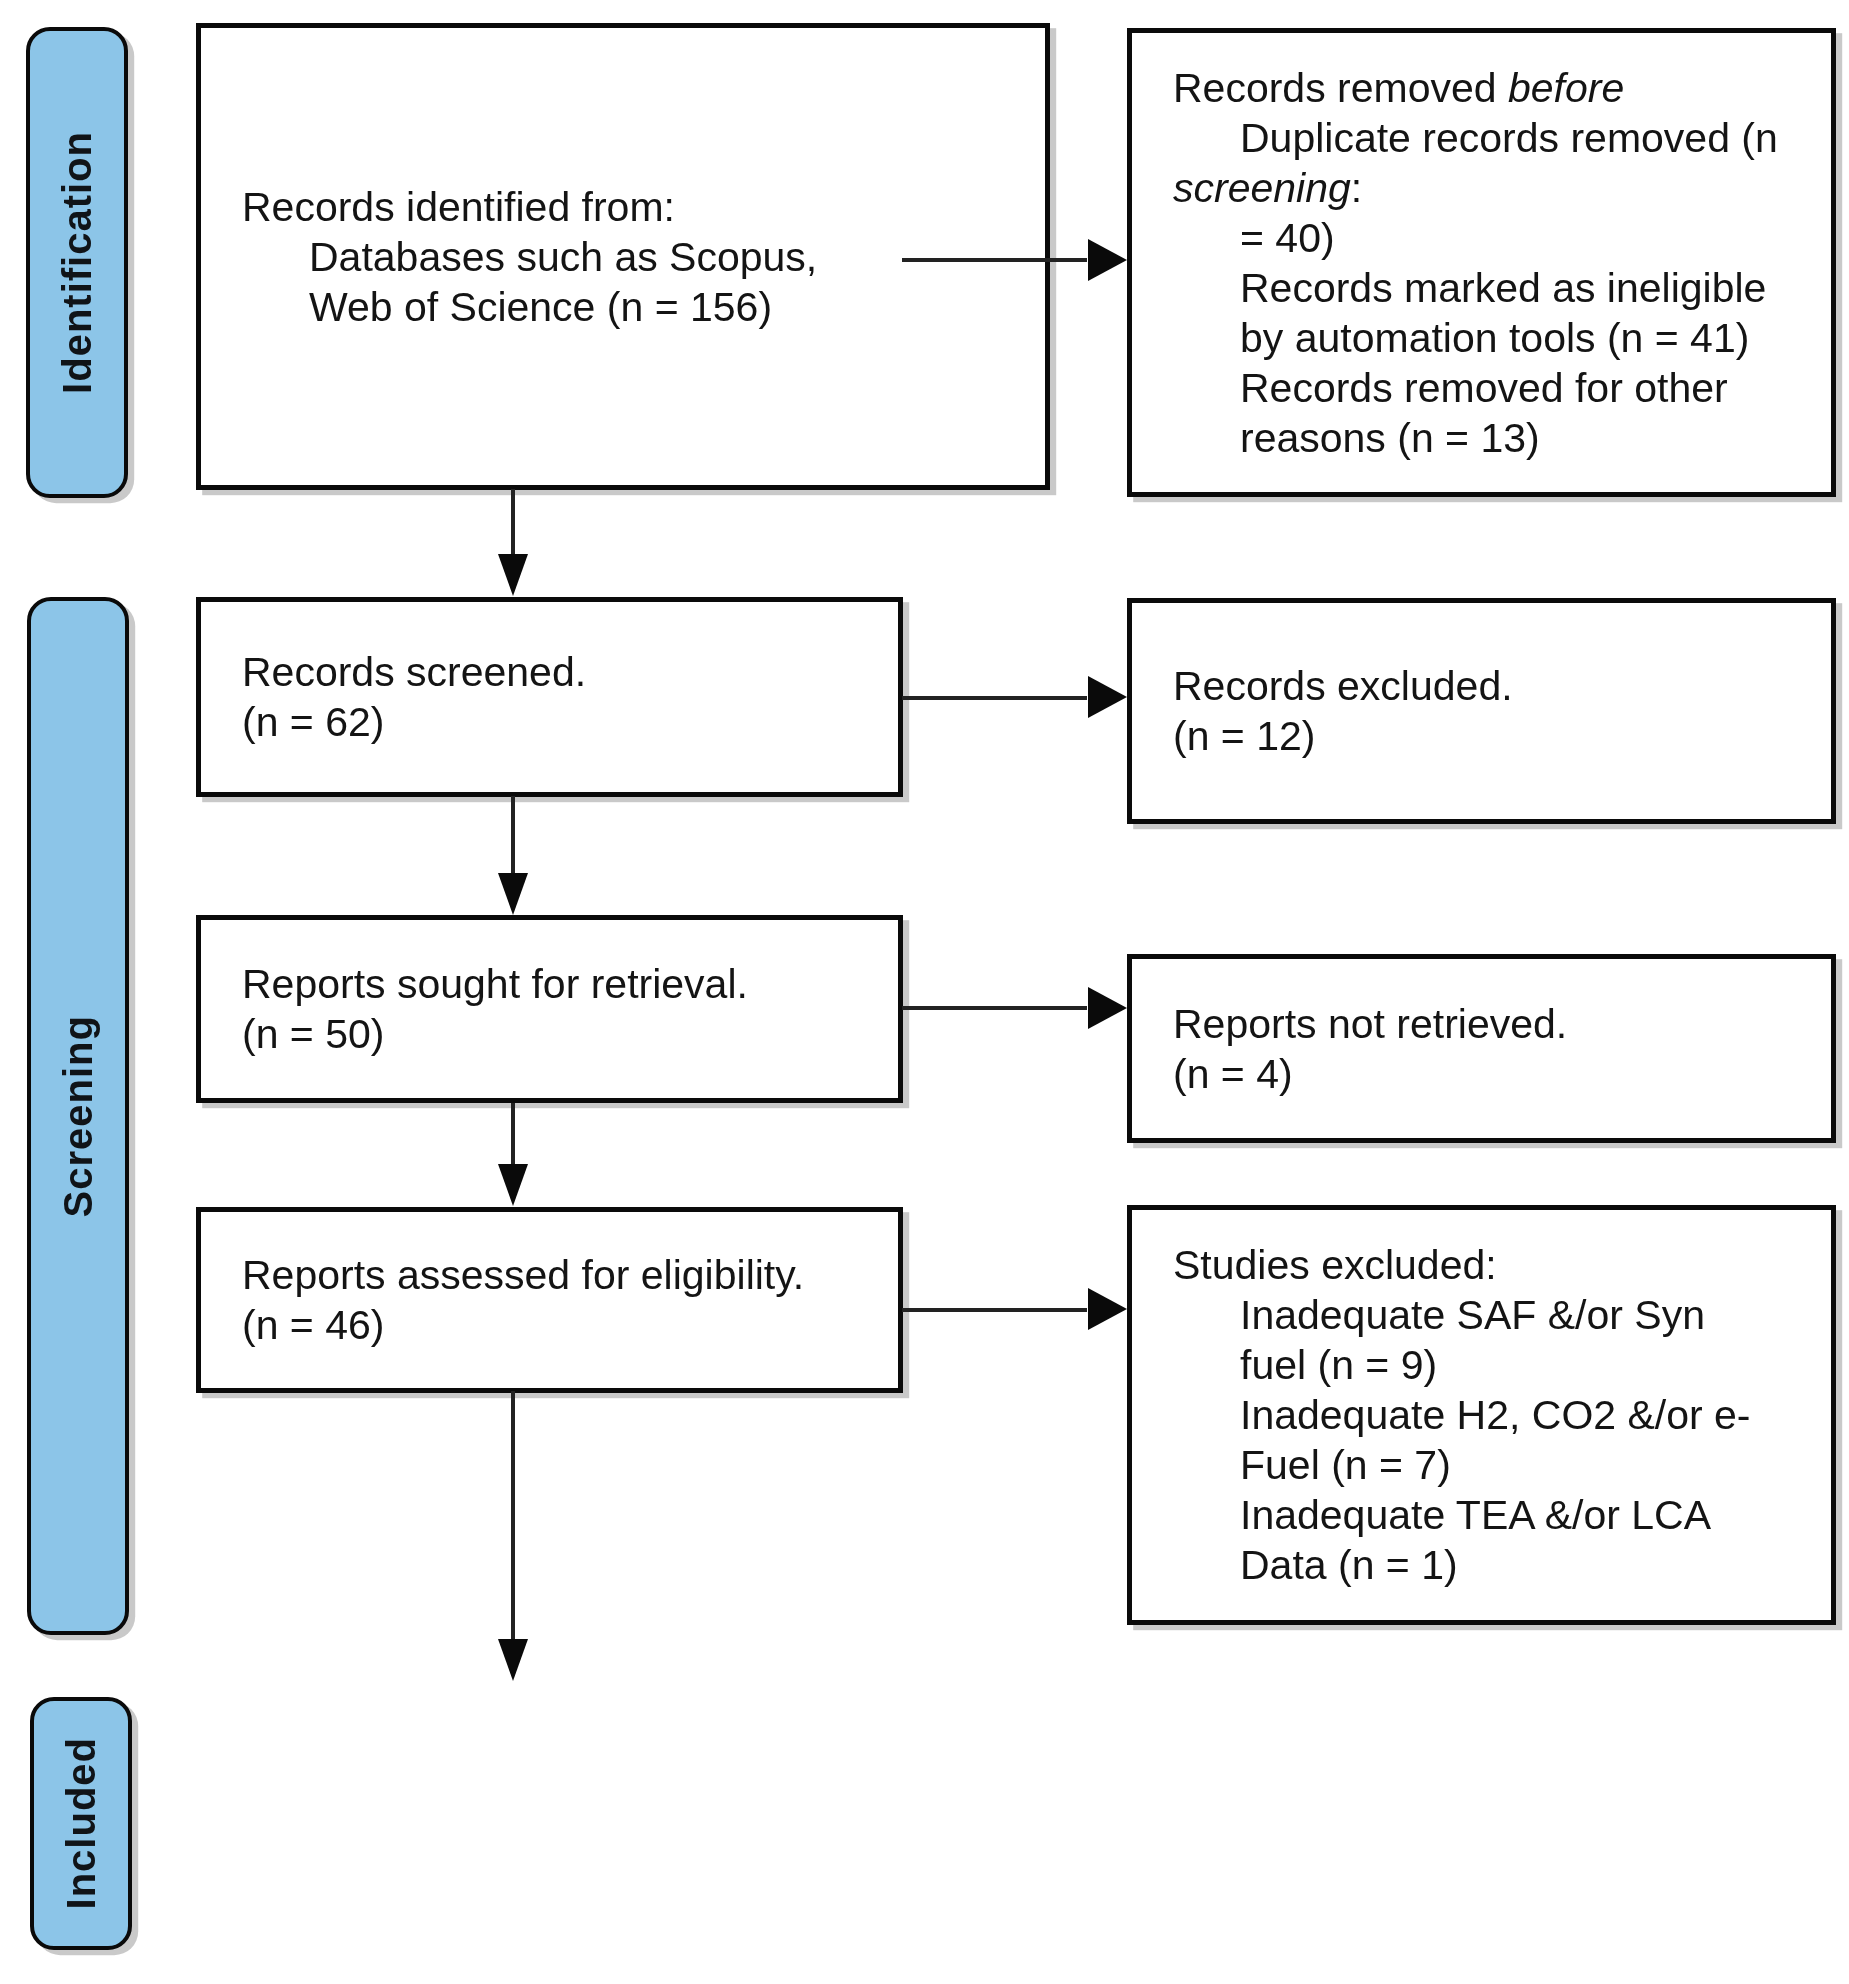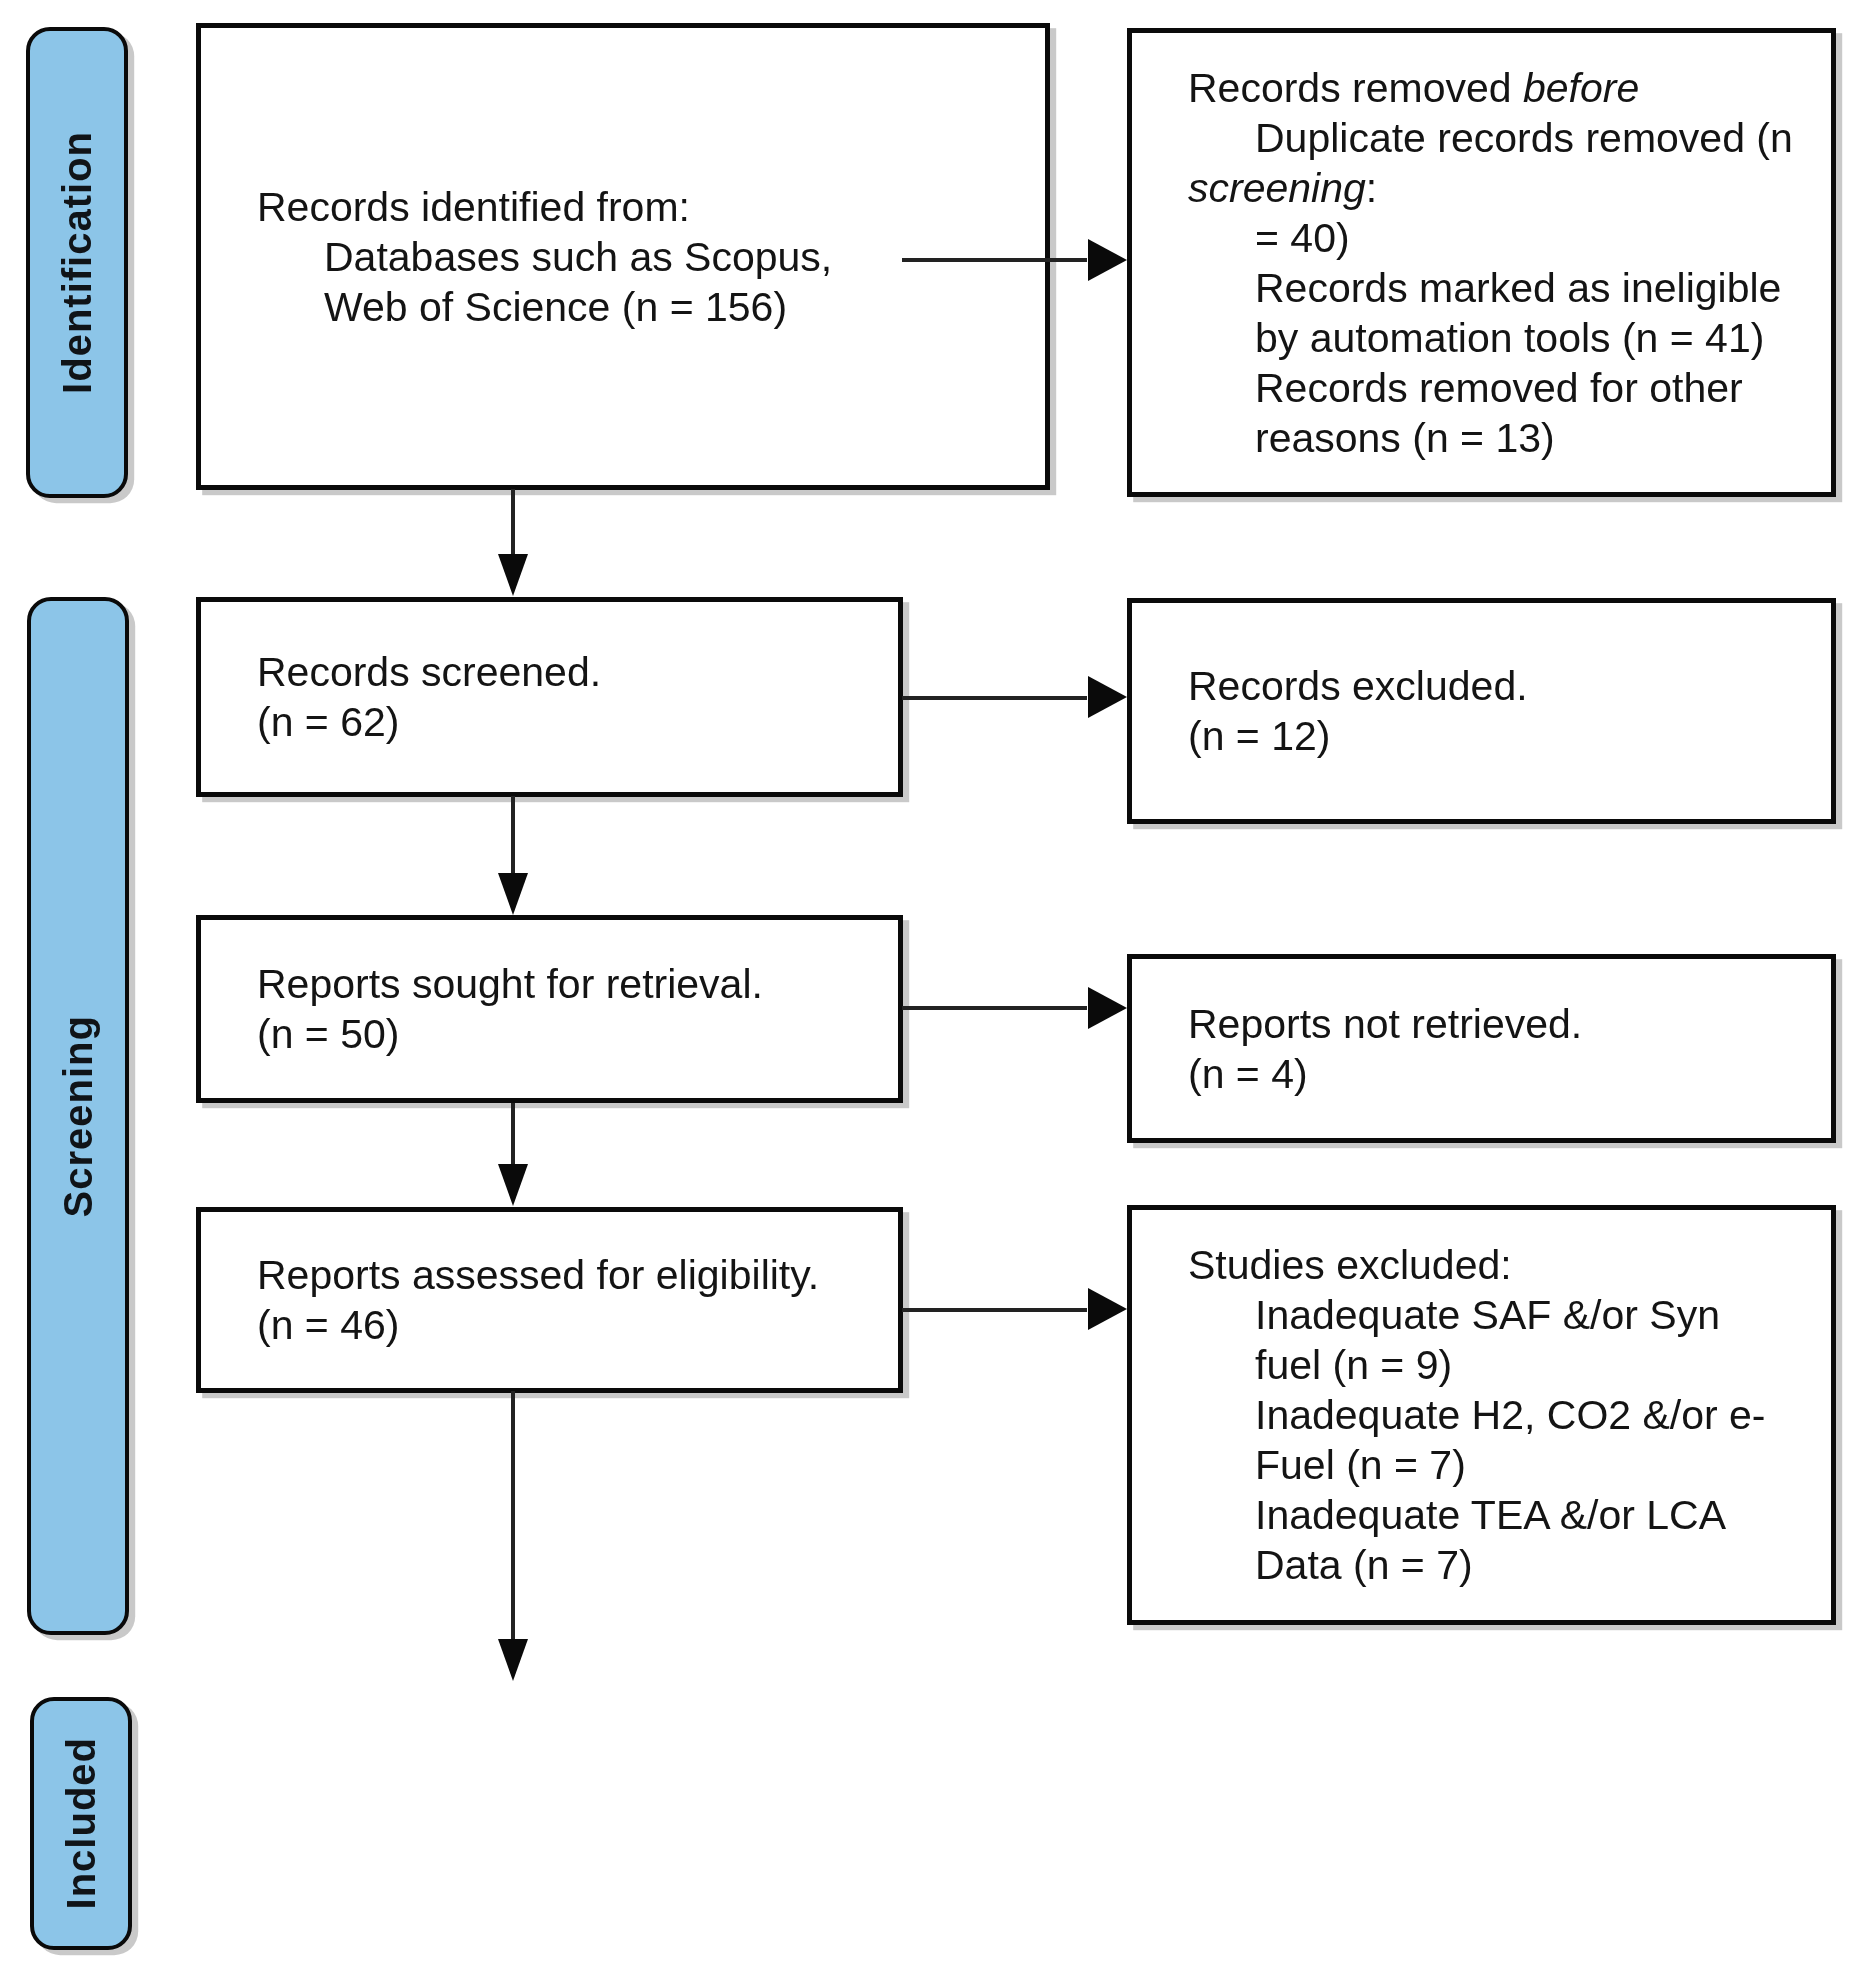--- a/index.html
+++ b/index.html
@@ -33,21 +33,21 @@
   
   .box {
     position:absolute;
     background:#ffffff;
     border:5.7px solid var(--stroke,#0a0a0a);
     box-shadow:6.2px 5.2px 0 var(--shadow,#c9c9c9);
     display:flex; align-items:center;
     box-sizing:border-box;
   }
   .box-text {
-    padding:0 31px 0 56px;
+    padding:0 31px 0 41px;
     font-size:41px;
     line-height:50px;
     width:100%;
   }
   .line { white-space:nowrap; }
   .indent { margin-left:67px; }
   i { font-style:italic; }
   
   .vline { position:absolute; width:4.1px; background:#222222; }
   .vhead {
@@ -136,21 +136,21 @@
   </div>
 
   <div class="box" style="left:1127px; top:1205px; width:709px; height:420px;">
     <div class="box-text">
       <div class="line">Studies excluded:</div>
       <div class="line indent">Inadequate SAF &amp;/or Syn</div>
       <div class="line indent">fuel (n = 9)</div>
       <div class="line indent">Inadequate H2, CO2 &amp;/or e-</div>
       <div class="line indent">Fuel (n = 7)</div>
       <div class="line indent">Inadequate TEA &amp;/or LCA</div>
-      <div class="line indent">Data (n = 7)</div>
+      <div class="line indent">Data (n = 1)</div>
     </div>
   </div>
 
 
   <div class="vline" style="left:511px; top:489px; height:67px;"></div>
   <div class="vhead" style="left:498px; top:554px;"></div>
 
   <div class="vline" style="left:511px; top:796px; height:78px;"></div>
   <div class="vhead" style="left:498px; top:873px;"></div>
 

